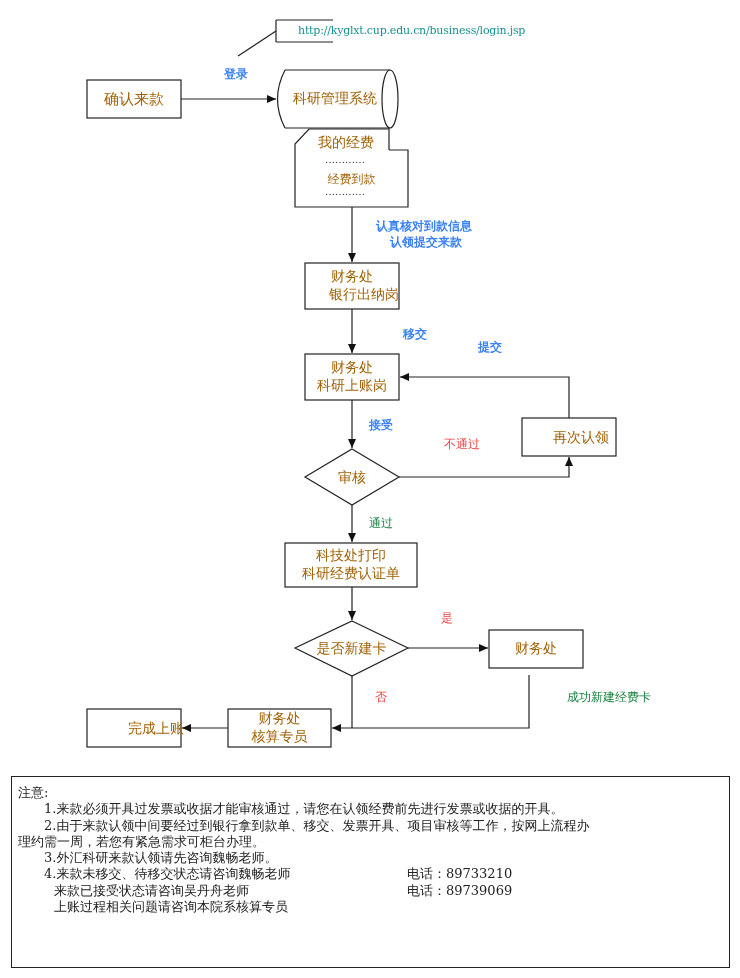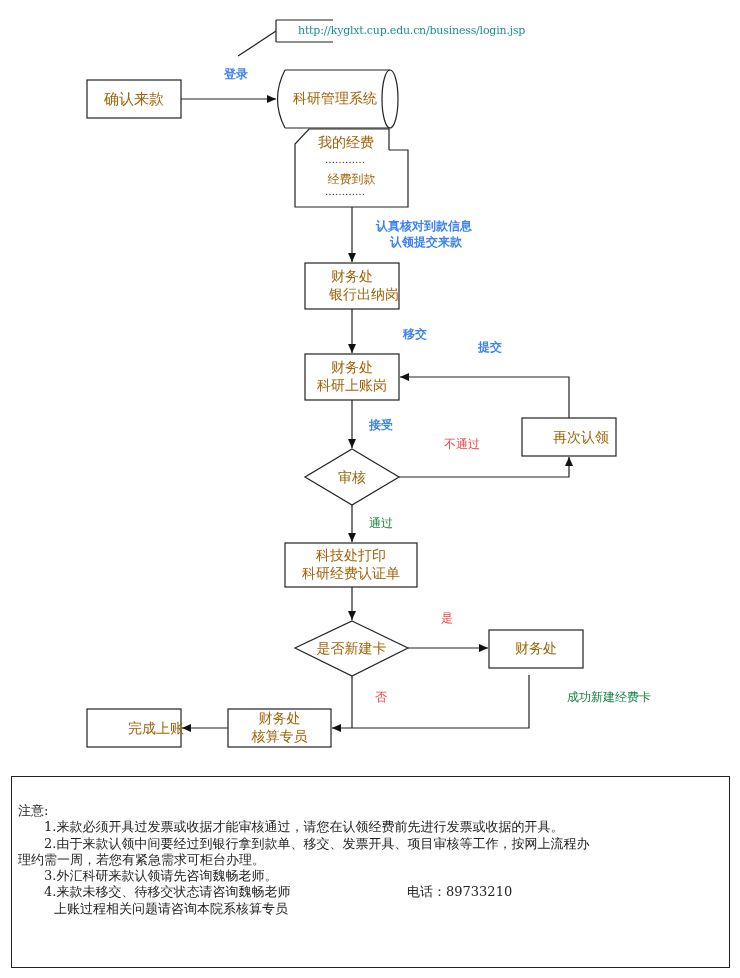--- a/index.html
+++ b/index.html
@@ -10,21 +10,21 @@
               font-family: "DejaVu Serif", "Liberation Serif", serif; white-space: nowrap; }
   .lbl { position: absolute; font-size: 12px; line-height: 16px; white-space: nowrap;
          font-family: "DejaVu Sans", "Liberation Sans", sans-serif; }
   .orange { color: #3b82f6; font-weight: bold; }
   .red { color: #ef4444; }
   .green { color: #15803d; }
   .url { position: absolute; left: 298px; top: 24px; font-size: 11px; color: #1a8f8f;
          font-family: "DejaVu Serif", "Liberation Serif", serif; white-space: nowrap; letter-spacing: -0.2px; }
   .dots { position: absolute; font-size: 10px; letter-spacing: 0px; color: #333; white-space: nowrap; }
   .notes { position: absolute; left: 11px; top: 776px; width: 719px; height: 192px; border: 1px solid #222;
-           box-sizing: border-box; padding: 26px 6px 0 6px; font-size: 13px; line-height: 16.3px; color: #222;
+           box-sizing: border-box; padding: 8px 6px 0 6px; font-size: 13px; line-height: 16.3px; color: #222;
            font-family: "DejaVu Serif", "Liberation Serif", serif; }
   .notes p { margin: 0; white-space: nowrap; }
   .ind1 { padding-left: 26px; }
   .ind2 { padding-left: 36px; }
   .tel { position: absolute; left: 389px; }
 </style>
 </head>
 <body>
 
 <svg id="flow" width="740" height="775" viewBox="0 0 740 775">
@@ -123,14 +123,18 @@
 <div class="notes">
   <p>注意:</p>
   <p class="ind1">1.来款必须开具过发票或收据才能审核通过，请您在认领经费前先进行发票或收据的开具。</p>
   <p class="ind1">2.由于来款认领中间要经过到银行拿到款单、移交、发票开具、项目审核等工作，按网上流程办</p>
   <p>理约需一周，若您有紧急需求可柜台办理。</p>
   <p class="ind1">3.外汇科研来款认领请先咨询魏畅老师。</p>
   <p class="ind1" style="position:relative;">
     <span>4.来款未移交、待移交状态请咨询魏畅老师</span>
     <span class="tel">电话：89733210</span>
   </p>
+  <p class="ind2" style="position:relative;">
+    <span>来款已接受状态请咨询吴丹舟老师</span>
+    <span class="tel">电话：89739069</span>
+  </p>
   <p class="ind2">上账过程相关问题请咨询本院系核算专员</p>
 </div>
 
 </body></html>

